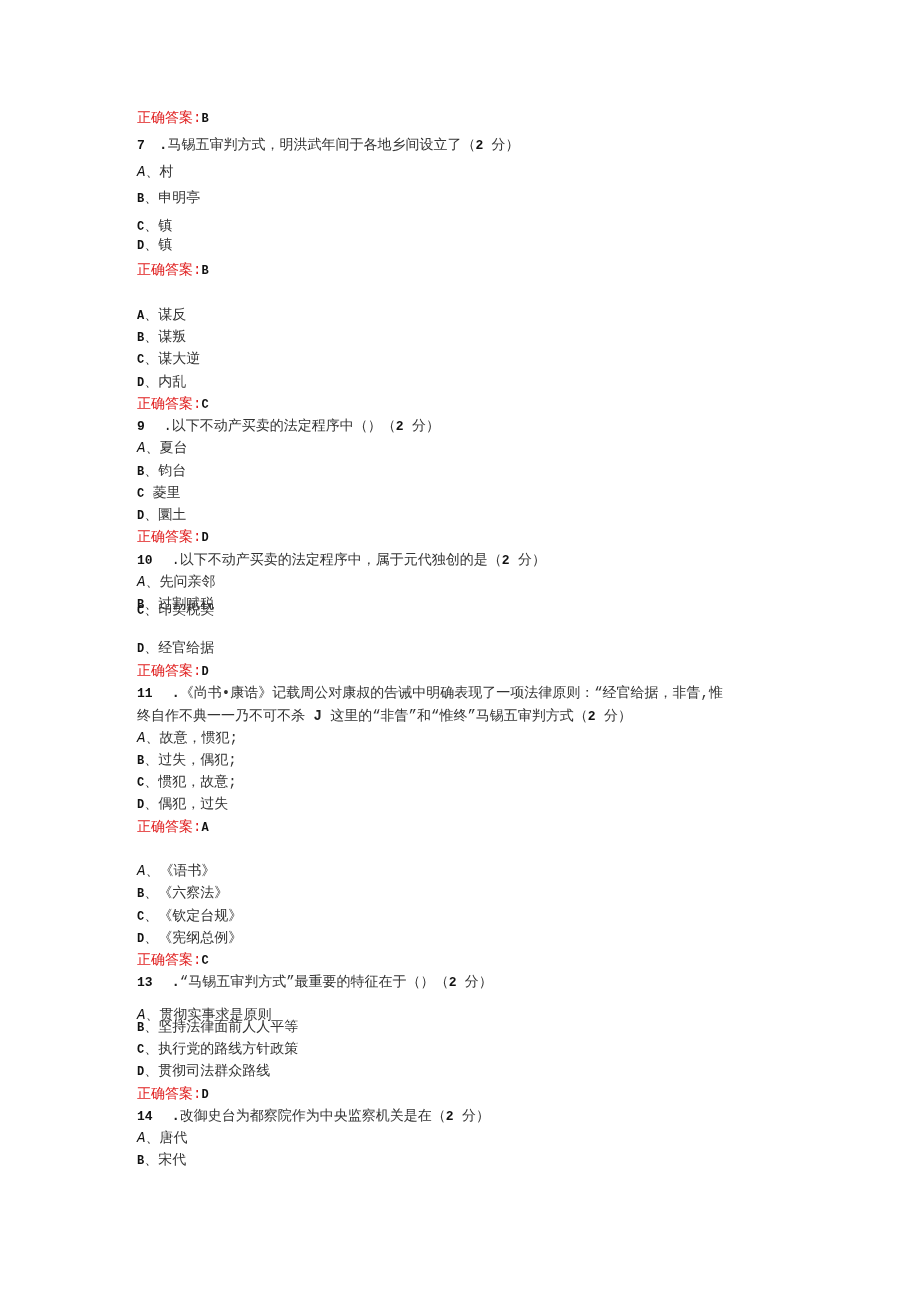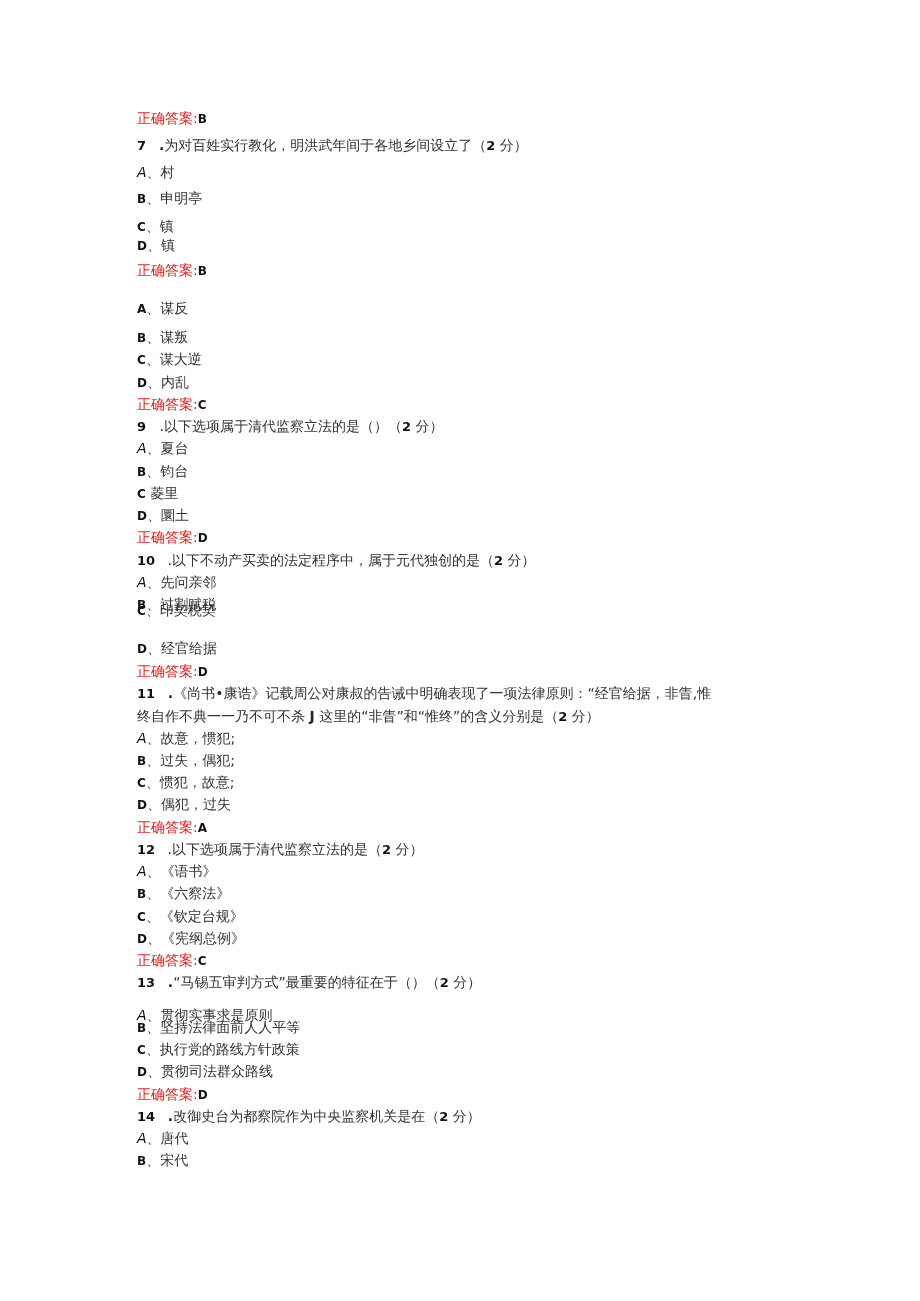--- a/index.html
+++ b/index.html
@@ -14,20 +14,21 @@
       overflow: hidden;
       font-family: "DejaVu Sans", "Liberation Sans", sans-serif;
       color: #222222;
     }
     .page {
       position: absolute;
       left: 0;
       top: 0;
       width: 920px;
       height: 1301px;
+      font-family: Liberation Mono, monospace;
     }
     .line {
       position: absolute;
       left: 137px;
       font-size: 14px;
       line-height: 20px;
       white-space: nowrap;
     }
     .answer {
       color: #e02020;
@@ -72,67 +73,64 @@
 </head>
 <body>
 
 <div class="page">
 
   <div class="line answer" style="top:108px">
     <span>正确答案:</span><span class="ans-val">B</span>
   </div>
 
   <div class="line" style="top:135px">
-    <span class="qnum" style="width:22px">7</span><b>.</b><span class="qtext">为对百姓实行教化，明洪武年间于各地乡间设立了</span><span class="score"><span>（</span><b>2</b><span> 分）</span></span>
+    <span class="qnum" style="width:22px">7</span><b>.</b><span class="qtext">马锡五审判方式，明洪武年间于各地乡间设立了</span><span class="score"><span>（</span><b>2</b><span> 分）</span></span>
   </div>
   <div class="line" style="top:162px"><span class="opt-letter italic">A</span><span>、</span><span class="opt-text">村</span></div>
   <div class="line" style="top:188px"><span class="opt-letter">B</span><span>、</span><span class="opt-text">申明亭</span></div>
   <div class="line" style="top:216px"><span class="opt-letter">C</span><span>、</span><span class="opt-text">镇</span></div>
   <div class="line" style="top:235px"><span class="opt-letter">D</span><span>、</span><span class="opt-text">镇</span></div>
   <div class="line answer" style="top:260px"><span>正确答案:</span><span class="ans-val">B</span></div>
 
-  <div class="line" style="top:298px"><span class="opt-letter">A</span><span>、</span><span class="opt-text">谋反</span></div>
+  <div class="line" style="top:305px"><span class="opt-letter">A</span><span>、</span><span class="opt-text">谋反</span></div>
   <div class="line" style="top:327px"><span class="opt-letter">B</span><span>、</span><span class="opt-text">谋叛</span></div>
   <div class="line" style="top:349px"><span class="opt-letter">C</span><span>、</span><span class="opt-text">谋大逆</span></div>
   <div class="line" style="top:372px"><span class="opt-letter">D</span><span>、</span><span class="opt-text">内乱</span></div>
   <div class="line answer" style="top:394px"><span>正确答案:</span><span class="ans-val">C</span></div>
 
   <div class="line" style="top:416px">
-    <span class="qnum" style="width:18px">9</span><span> .</span><span class="qtext">以下选项属于清代监察立法的是（）</span><span class="score"><span>（</span><b>2</b><span> 分）</span></span>
+    <span class="qnum" style="width:18px">9</span><span> .</span><span class="qtext">以下不动产买卖的法定程序中（）</span><span class="score"><span>（</span><b>2</b><span> 分）</span></span>
   </div>
   <div class="line" style="top:438px"><span class="opt-letter italic">A</span><span>、</span><span class="opt-text">夏台</span></div>
   <div class="line" style="top:461px"><span class="opt-letter">B</span><span>、</span><span class="opt-text">钧台</span></div>
   <div class="line" style="top:483px"><span class="opt-letter">C</span><span> </span><span class="opt-text">菱里</span></div>
   <div class="line" style="top:505px"><span class="opt-letter">D</span><span>、</span><span class="opt-text">圜土</span></div>
   <div class="line answer" style="top:527px"><span>正确答案:</span><span class="ans-val">D</span></div>
 
   <div class="line" style="top:550px">
     <span class="qnum" style="width:26px">10</span><span> .</span><span class="qtext">以下不动产买卖的法定程序中，属于元代独创的是</span><span class="score"><span>（</span><b>2</b><span> 分）</span></span>
   </div>
   <div class="line" style="top:572px"><span class="opt-letter italic">A</span><span>、</span><span class="opt-text">先问亲邻</span></div>
   <div class="line" style="top:594px"><span class="opt-letter">B</span><span>、</span><span class="opt-text">过割赋税</span></div>
   <div class="line" style="top:600px"><span class="opt-letter">C</span><span>、</span><span class="opt-text">印契税契</span></div>
   <div class="line" style="top:638px"><span class="opt-letter">D</span><span>、</span><span class="opt-text">经官给据</span></div>
   <div class="line answer" style="top:661px"><span>正确答案:</span><span class="ans-val">D</span></div>
 
   <div class="line" style="top:683px">
     <span class="qnum" style="width:26px">11</span><b> .</b><span class="qtext">《尚书•康诰》记载周公对康叔的告诫中明确表现了一项法律原则：“经官给据，非眚,惟</span>
   </div>
   <div class="line" style="top:706px">
-    <span class="qtext">终自作不典一一乃不可不杀</span> <b>J</b> <span class="qtext">这里的“非眚”和“惟终”的含义分别是</span><span class="score"><span>（</span><b>2</b><span> 分）</span></span>
+    <span class="qtext">终自作不典一一乃不可不杀</span> <b>J</b> <span class="qtext">这里的“非眚”和“惟终”马锡五审判方式</span><span class="score"><span>（</span><b>2</b><span> 分）</span></span>
   </div>
   <div class="line" style="top:728px"><span class="opt-letter italic">A</span><span>、</span><span class="opt-text">故意，惯犯;</span></div>
   <div class="line" style="top:750px"><span class="opt-letter">B</span><span>、</span><span class="opt-text">过失，偶犯;</span></div>
   <div class="line" style="top:772px"><span class="opt-letter">C</span><span>、</span><span class="opt-text">惯犯，故意;</span></div>
   <div class="line" style="top:794px"><span class="opt-letter">D</span><span>、</span><span class="opt-text">偶犯，过失</span></div>
   <div class="line answer" style="top:817px"><span>正确答案:</span><span class="ans-val">A</span></div>
 
-  <div class="line" style="top:839px">
-    <span class="qnum" style="width:26px">12</span><span> .</span><span class="qtext">以下选项属于清代监察立法的是</span><span class="score"><span>（</span><b>2</b><span> 分）</span></span>
-  </div>
   <div class="line" style="top:861px"><span class="opt-letter italic">A</span><span>、</span><span class="opt-text">《语书》</span></div>
   <div class="line" style="top:883px"><span class="opt-letter">B</span><span>、</span><span class="opt-text">《六察法》</span></div>
   <div class="line" style="top:906px"><span class="opt-letter">C</span><span>、</span><span class="opt-text">《钦定台规》</span></div>
   <div class="line" style="top:928px"><span class="opt-letter">D</span><span>、</span><span class="opt-text">《宪纲总例》</span></div>
   <div class="line answer" style="top:950px"><span>正确答案:</span><span class="ans-val">C</span></div>
 
   <div class="line" style="top:972px">
     <span class="qnum" style="width:26px">13</span><b> .</b><span class="qtext">“马锡五审判方式”最重要的特征在于（）</span><span class="score"><span>（</span><b>2</b><span> 分）</span></span>
   </div>
   <div class="line" style="top:1005px"><span class="opt-letter italic">A</span><span>、</span><span class="opt-text">贯彻实事求是原则</span></div>

